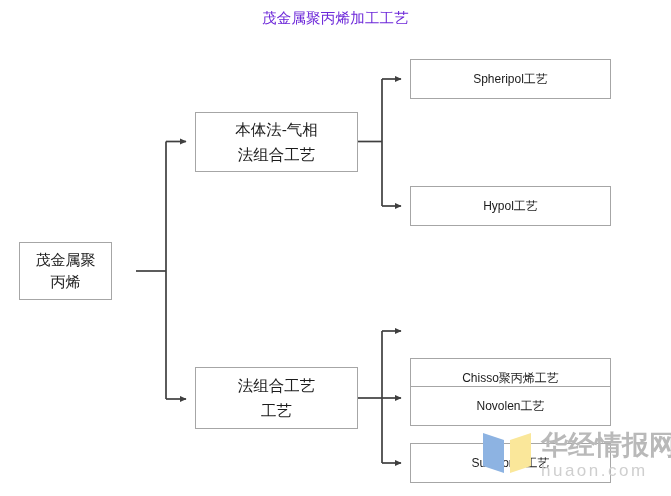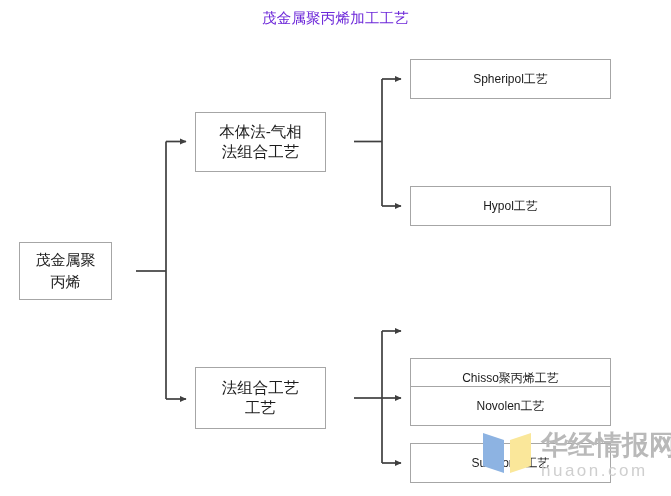--- a/index.html
+++ b/index.html
@@ -71,23 +71,23 @@
     left: 19px;
     top: 242px;
     width: 93px;
     height: 58px;
     font-size: 15px;
     line-height: 22px;
   }
 
   .node-mid {
     left: 195px;
-    width: 131px;
+    width: 163px;
     font-size: 15.5px;
-    line-height: 20px;
+    line-height: 25px;
   }
   .node-mid-1 { top: 112px; height: 60px; }
   .node-mid-2 { top: 367px; height: 62px; }
 
   .node-leaf {
     left: 410px;
     width: 201px;
     height: 40px;
     font-size: 12px;
     line-height: 20px;

